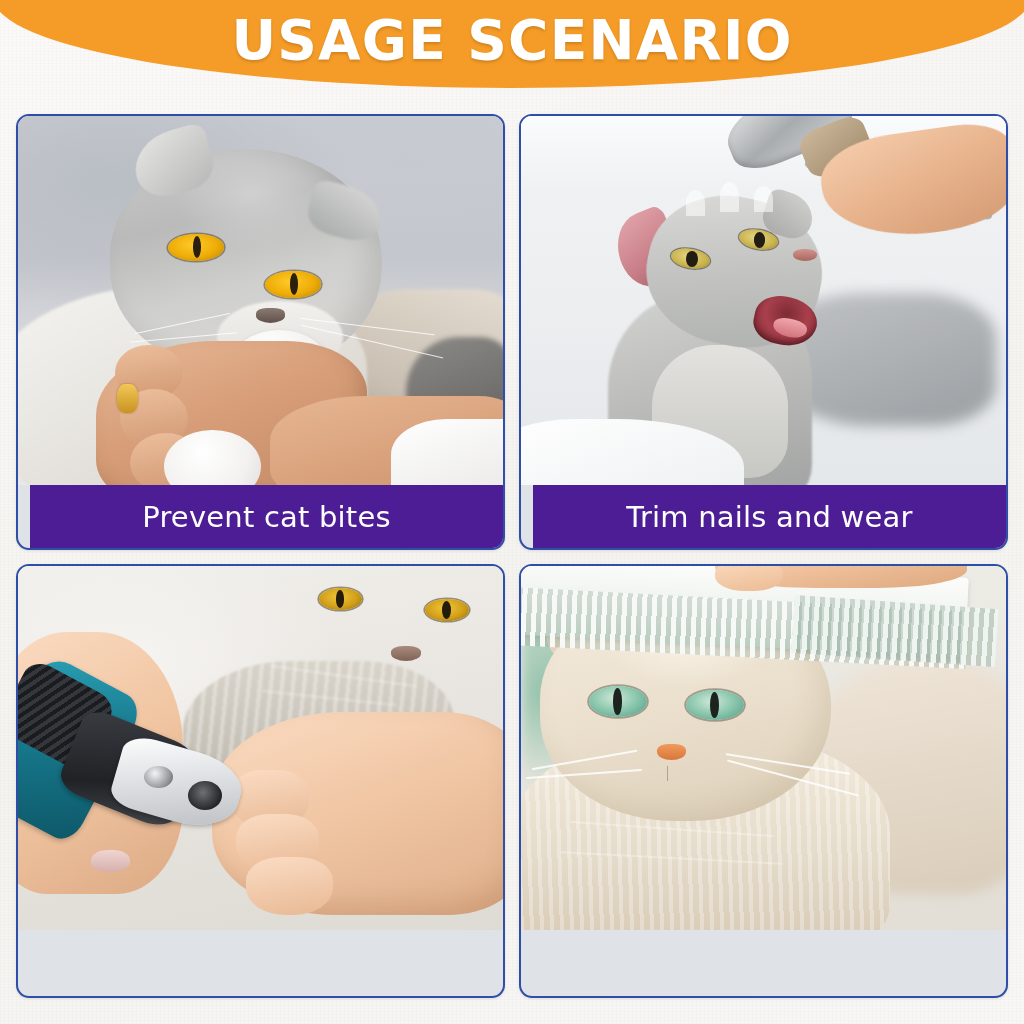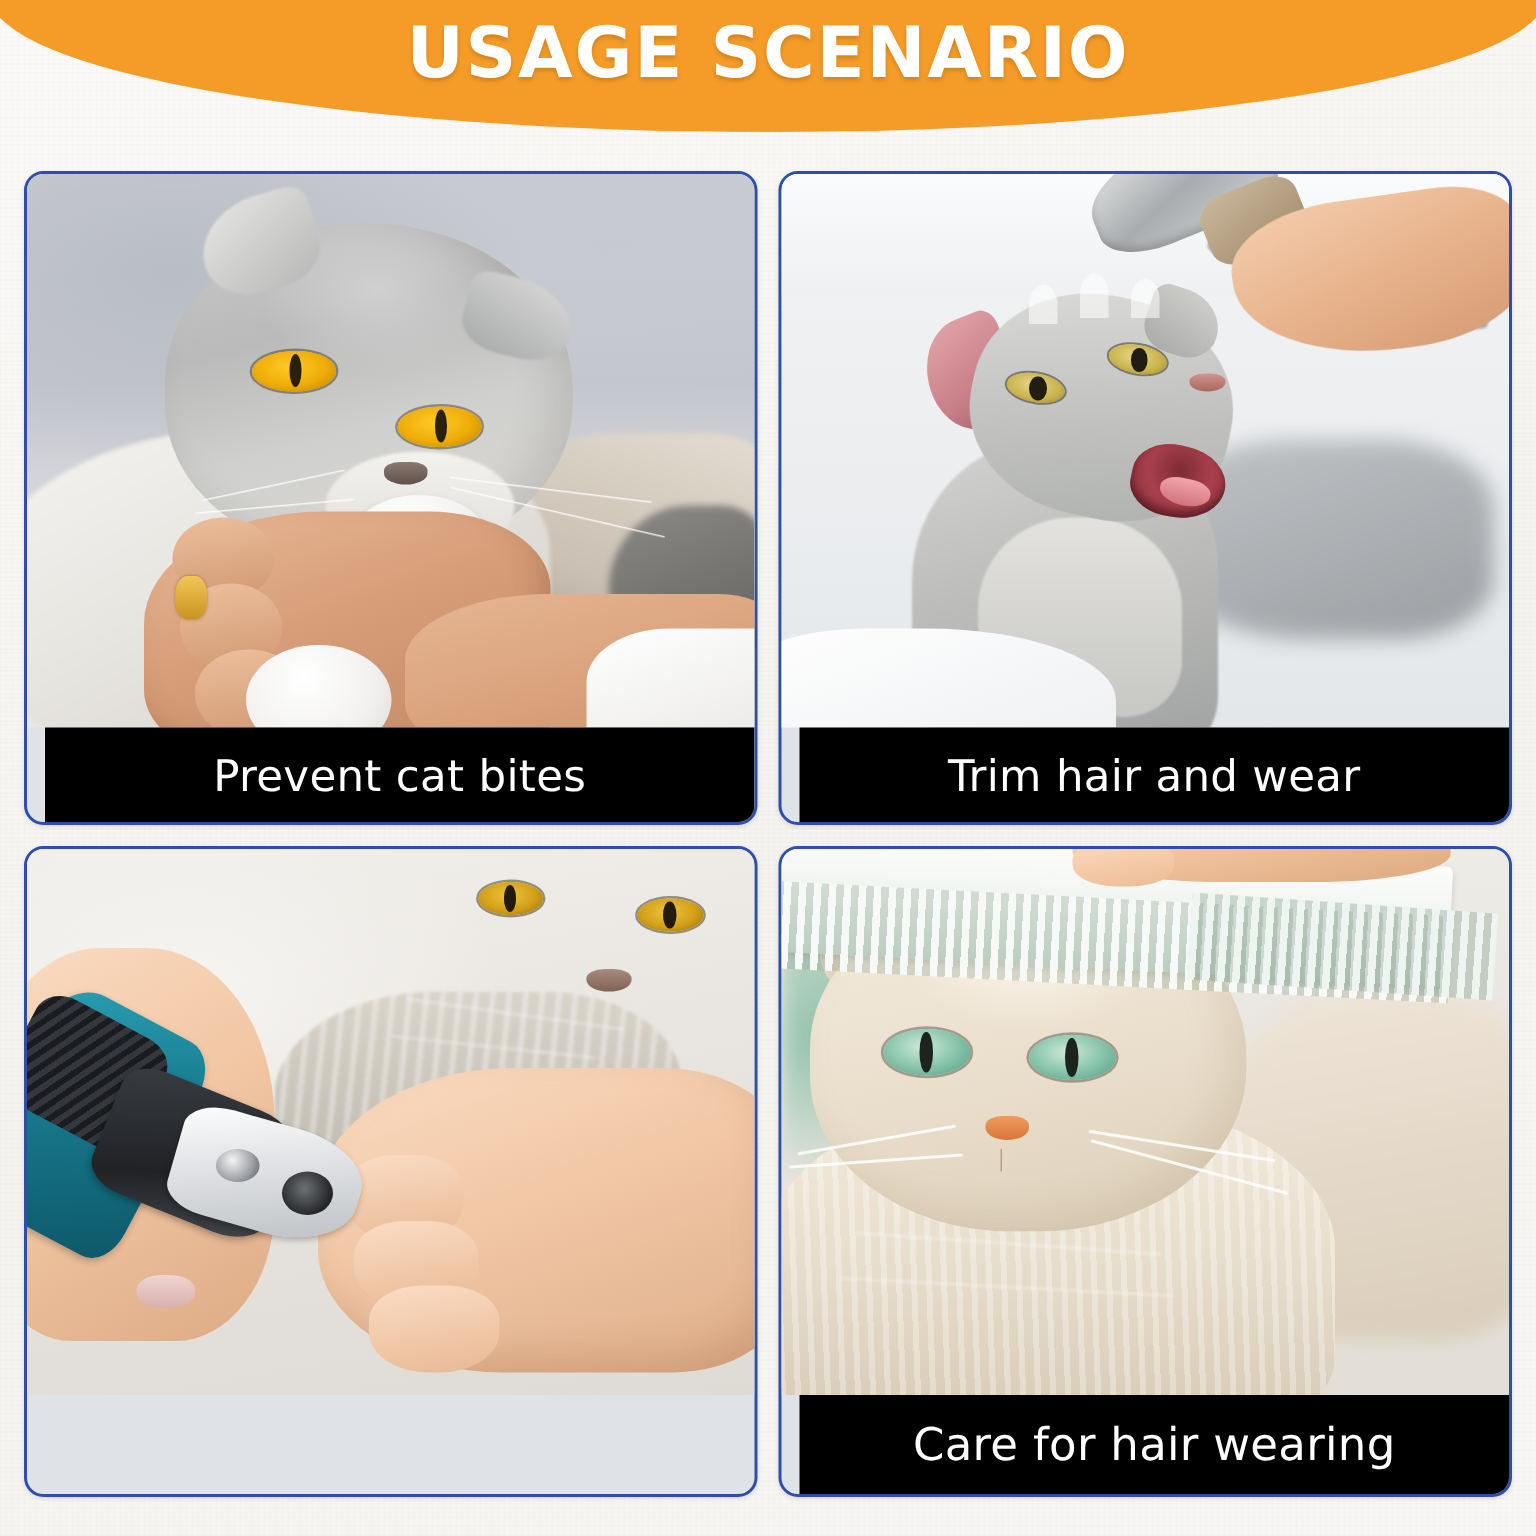--- a/index.html
+++ b/index.html
@@ -26,21 +26,21 @@
     left:-6px; top:-92px;
     width:1036px; height:180px;
     background:#f59c28;
     border-radius:50% / 50%;
     overflow:hidden;
   }
   .header-title{
     position:absolute;
     left:0; right:0; top:8px;
     text-align:center;
-    font-size:47px;
+    font-size:55px;
     font-weight:bold;
     letter-spacing:1.2px;
     color:#ffffff;
     font-family:"DejaVu Sans", sans-serif;
     text-shadow:0 2px 3px rgba(120,70,10,.30);
     z-index:5;
     white-space:nowrap;
   }
 
   
@@ -67,21 +67,21 @@
     left:0; right:0; top:0;
     height:calc(100% - 63px);
     overflow:hidden;
   }
   .card.row2 .photo{ height:calc(100% - 66px); }
 
   .caption{
     position:absolute;
     left:12px; right:0; bottom:0;
     height:63px;
-    background:#000000;
+    background:#4c1d95;
     color:#fff;
     display:flex;
     align-items:center;
     justify-content:center;
     font-size:29px;
     letter-spacing:.2px;
     font-family:"DejaVu Sans", sans-serif;
   }
   .card.row2 .caption{ height:66px; font-size:30px; }
   .card.cap-wide .caption{ font-size:30px; letter-spacing:-.3px; }
@@ -397,21 +397,21 @@
       <div class="wetspike" style="left:34%;top:20%;width:4%;height:7%;"></div>
       <div class="wetspike" style="left:41%;top:18%;width:4%;height:8%;"></div>
       <div class="wetspike" style="left:48%;top:19%;width:4%;height:7%;"></div>
       <div class="paw"></div>
       <div class="hose"></div>
       <div class="showerhead"></div>
       <div class="grip"></div>
       <div class="hand"></div>
       <div class="tubfront"></div>
     </div>
-    <div class="caption">Trim hair and wear</div>
+    <div class="caption">Trim nails and wear</div>
   </div>
 
   <div class="card row2 cap-wide">
     <div class="photo p3">
       <div class="bg"></div>
       <div class="catchest"></div>
       <div class="cathead"></div>
       <div class="eyeL"></div>
         <div class="pupL"></div>
       <div class="eyeR"></div>
@@ -453,16 +453,15 @@
       <div class="whisk" style="left:2%;top:53%;width:22%;transform:rotate(-10deg);"></div>
       <div class="whisk" style="left:1%;top:57%;width:24%;transform:rotate(-4deg);"></div>
       <div class="furline" style="left:10%;top:72%;width:42%;height:2px;transform:rotate(4deg);"></div>
       <div class="furline" style="left:8%;top:80%;width:46%;height:2px;transform:rotate(3deg);"></div>
       <div class="comb"></div>
       <div class="combteeth"></div>
       <div class="combteeth2"></div>
       <div class="hand"></div>
       <div class="thumb"></div>
     </div>
-    <div class="caption">Care for hair wearing</div>
   </div>
 
 </div>
 
 </body></html>

